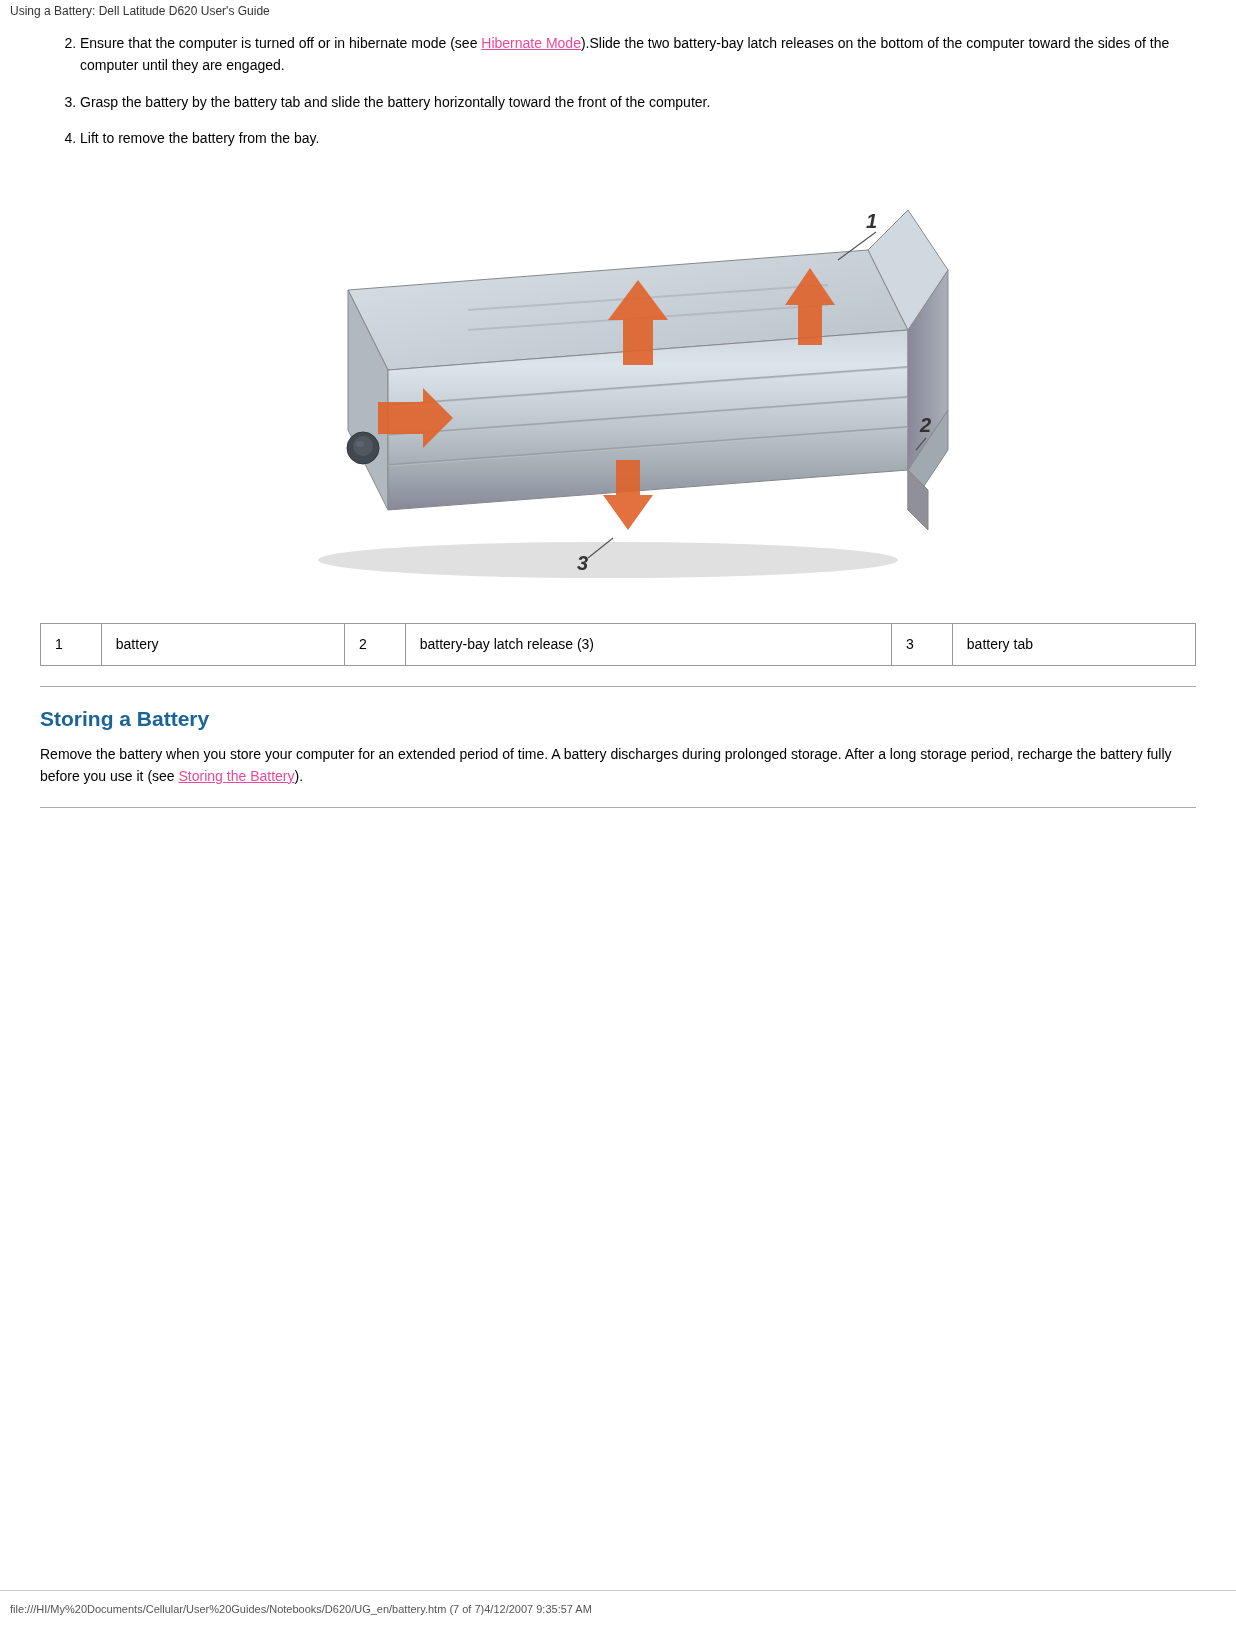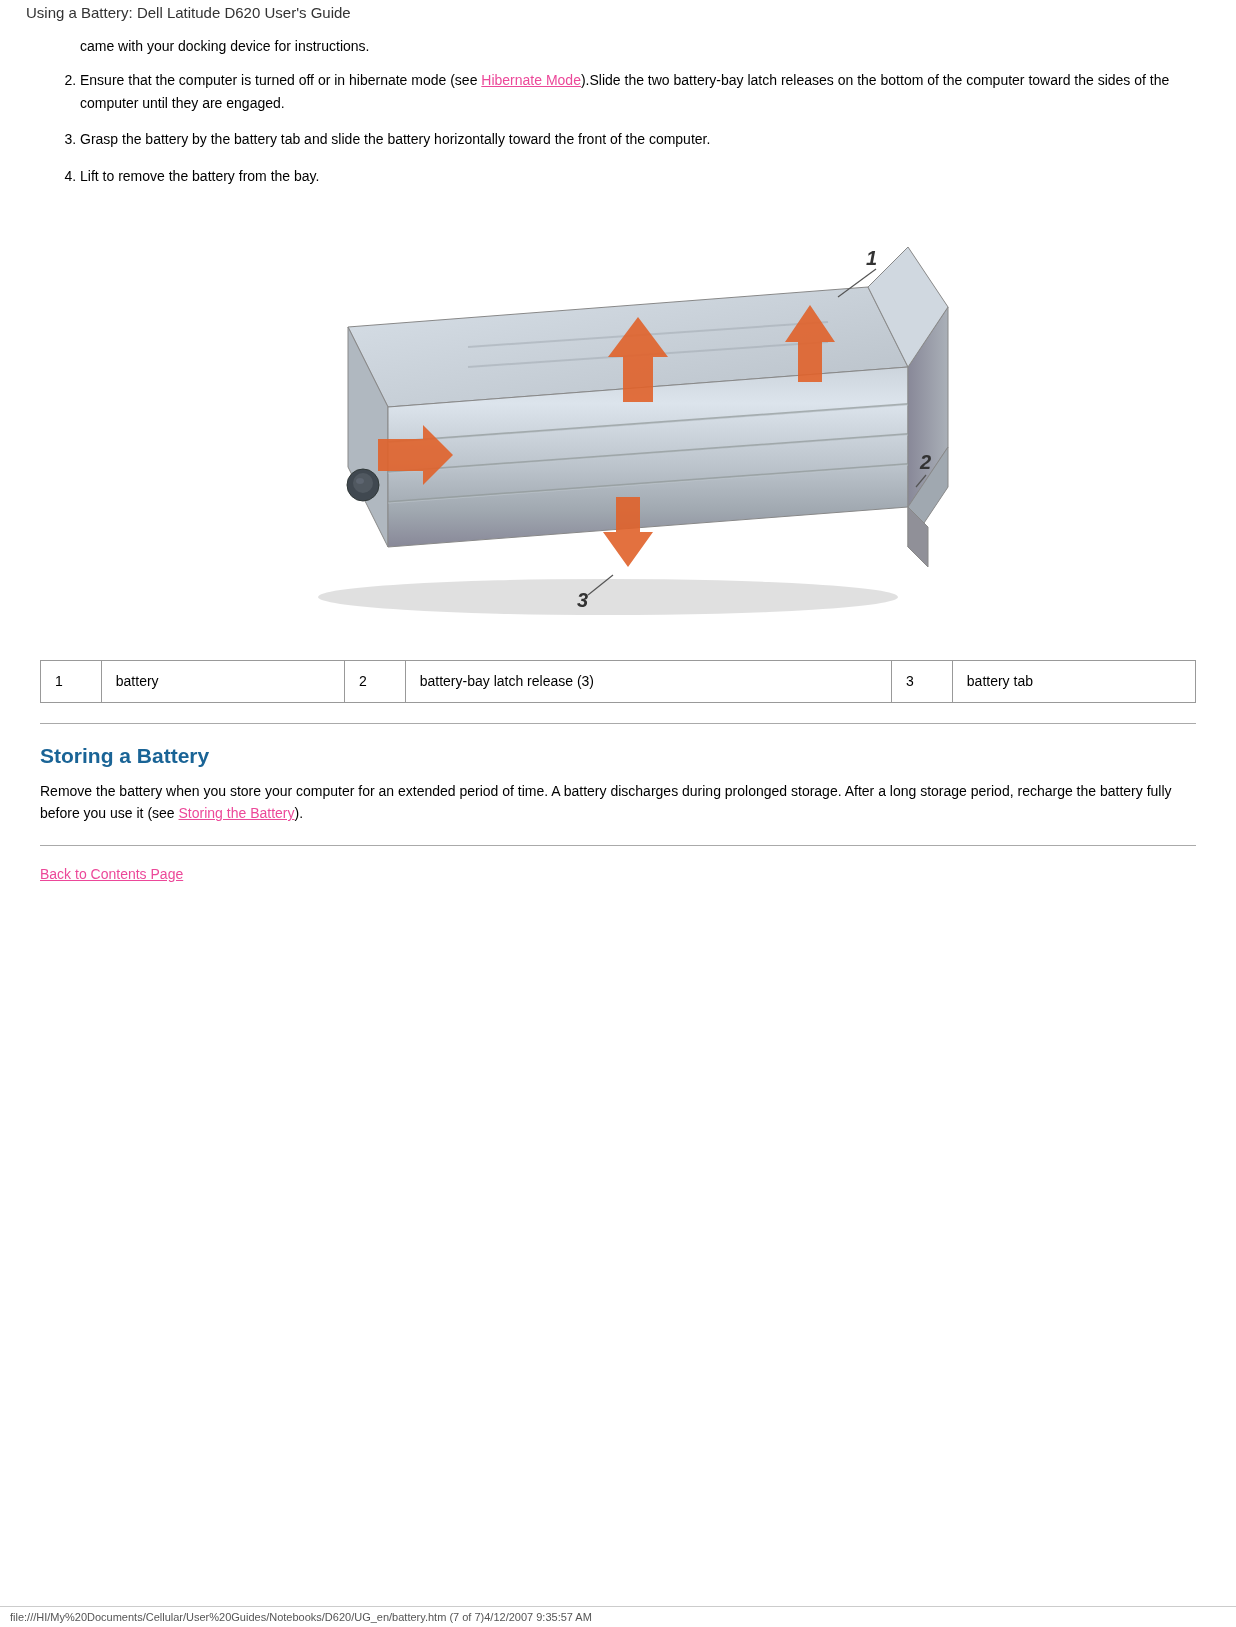--- a/index.html
+++ b/index.html
@@ -6,23 +6,23 @@
     body {
       font-family: Arial, sans-serif;
       font-size: 14px;
       color: #000;
       background: #fff;
       width: 1236px;
       min-height: 1627px;
       position: relative;
     }
     .page-title-bar {
-      font-size: 15px;
+      font-size: 12px;
       color: #333;
-      padding: 4px 26px;
+      padding: 4px 10px;
       border-bottom: none;
     }
     .content-area {
       padding: 10px 40px 60px 40px;
     }
     .intro-text {
       margin-bottom: 12px;
       line-height: 1.6;
       margin-left: 40px;
     }
@@ -87,42 +87,39 @@
       margin-top: 20px;
       margin-bottom: 20px;
     }
     .footer-bar {
       position: absolute;
       bottom: 0;
       left: 0;
       right: 0;
       font-size: 11px;
       color: #555;
-      padding: 4px 10px;
+      padding: 12px 10px;
       border-top: 1px solid #ccc;
     }
 
     
     .battery-svg-wrap {
       margin: 20px auto;
       text-align: center;
     }
   </style>
 </head>
 <body>
 
 <div class="page-title-bar">
   <span>Using a Battery: Dell Latitude D620 User's Guide</span>
 </div>
 
 <div class="content-area">
 
-  <p class="intro-text">
-    <span>came with your docking device for instructions.</span>
-  </p>
 
   <ol class="main-list" start="2">
     <li>
       <span>Ensure that the computer is turned off or in hibernate mode (see </span><a href="#">Hibernate Mode</a><span>).Slide the two battery-bay latch releases on the bottom of the computer toward the sides of the computer until they are engaged.</span>
     </li>
     <li>
       <span>Grasp the battery by the battery tab and slide the battery horizontally toward the front of the computer.</span>
     </li>
     <li>
       <span>Lift to remove the battery from the bay.</span>
@@ -223,21 +220,18 @@
   <h2 class="section-heading">
     <span>Storing a Battery</span>
   </h2>
 
   <p class="section-text">
     <span>Remove the battery when you store your computer for an extended period of time. A battery discharges during prolonged storage. After a long storage period, recharge the battery fully before you use it (see </span><a href="#">Storing the Battery</a><span>).</span>
   </p>
 
   <hr class="section-divider">
 
-  <a href="#" class="back-link">
-    <span>Back to Contents Page</span>
-  </a>
 
 </div>
 
 <div class="footer-bar">
   <span>file:///HI/My%20Documents/Cellular/User%20Guides/Notebooks/D620/UG_en/battery.htm (7 of 7)4/12/2007 9:35:57 AM</span>
 </div>
 
 </body></html>

